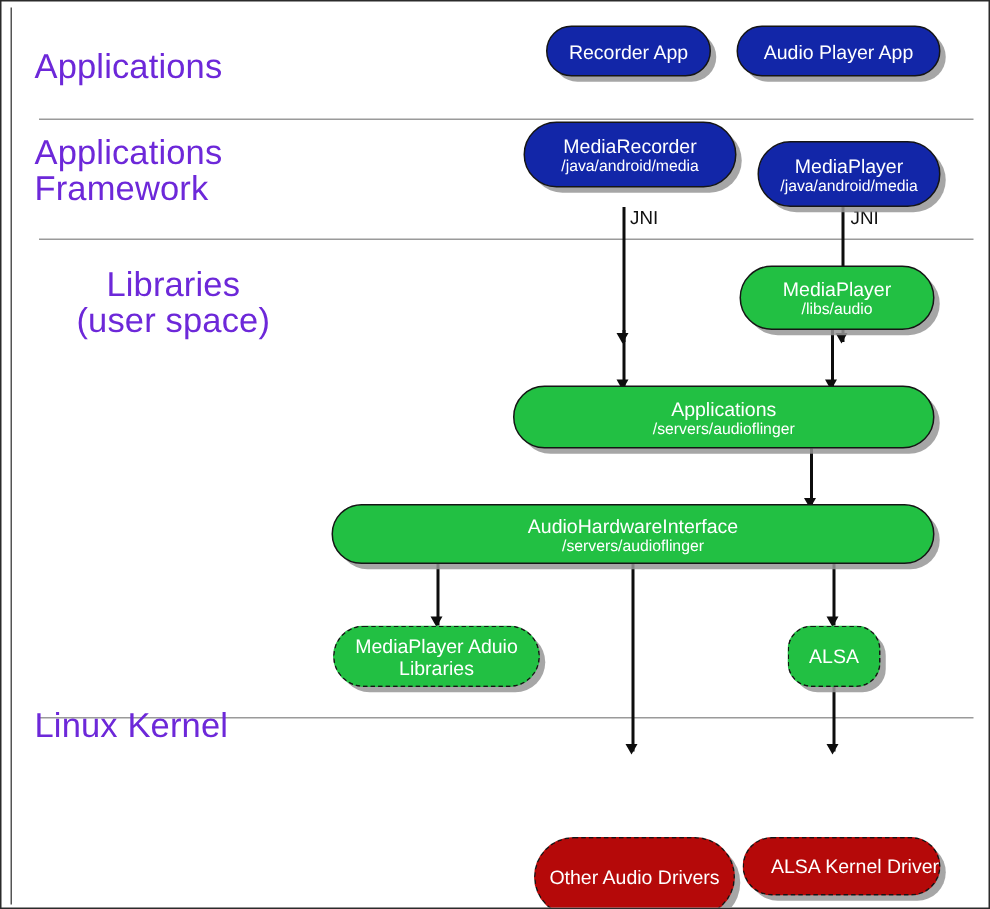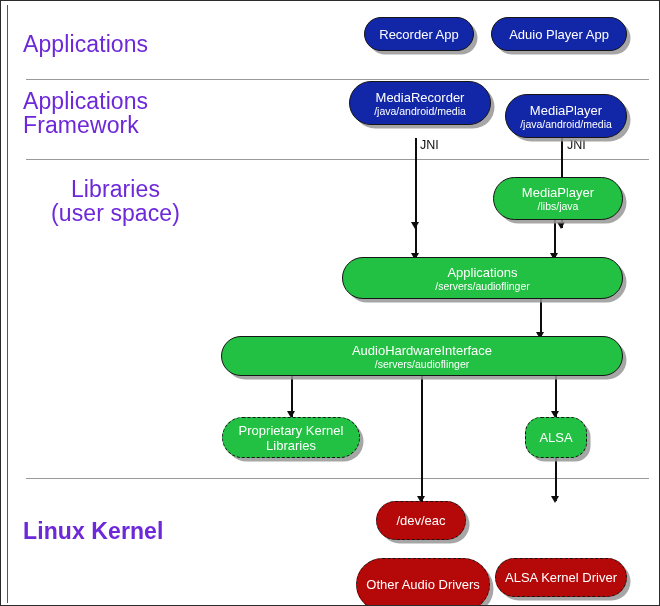--- a/index.html
+++ b/index.html
@@ -110,21 +110,21 @@
 
   <div class="divider" style="top:78px;"></div>
   <div class="divider" style="top:158px;"></div>
   <div class="divider" style="top:477px;"></div>
 
   <div class="layer-label" style="left:22px; top:31px; width:200px; text-align:left;">Applications</div>
   <div class="layer-label" style="left:22px; top:88px; width:180px; text-align:left;">Applications
 Framework</div>
   <div class="layer-label" style="left:22px; top:176px; width:185px;">Libraries
 (user space)</div>
-  <div class="layer-label" style="left:22px; top:518px; width:200px; text-align:left;font-weight:bold;">Linux Kernel</div>
+  <div class="layer-label" style="left:22px; top:470px; width:200px; text-align:left;">Linux Kernel</div>
 
   <div class="conn" style="left:414px; top:137px; height:90px;"></div>
   <div class="arrowhead" style="left:410px; top:221px;"></div>
   <div class="jni" style="left:419px; top:137px;">JNI</div>
 
   <div class="conn" style="left:560px; top:137px; height:90px;"></div>
   <div class="arrowhead" style="left:556px; top:221px;"></div>
   <div class="jni" style="left:566px; top:137px;">JNI</div>
 
   <div class="conn" style="left:414px; top:219px; height:44px;"></div>
@@ -146,63 +146,60 @@
   <div class="arrowhead" style="left:550px; top:410px;"></div>
 
   <div class="conn" style="left:554px; top:457px; height:43px;"></div>
   <div class="arrowhead" style="left:550px; top:495px;"></div>
 
   <div class="node blue" style="left:363px; top:16px; width:110px; height:34px;">
     <span class="t1">Recorder App</span>
   </div>
 
   <div class="node blue" style="left:490px; top:16px; width:136px; height:34px;">
-    <span class="t1">Aduio Player App</span>
+    <span class="t1">Audio Player App</span>
   </div>
 
   <div class="node blue two-line" style="left:348px; top:80px; width:142px; height:44px;">
     <span class="t1">MediaRecorder</span>
     <span class="t2">/java/android/media</span>
   </div>
 
   <div class="node blue two-line" style="left:504px; top:93px; width:122px; height:44px;">
     <span class="t1">MediaPlayer</span>
     <span class="t2">/java/android/media</span>
   </div>
 
 
   <div class="node green two-line" style="left:492px; top:176px; width:130px; height:43px;">
     <span class="t1">MediaPlayer</span>
-    <span class="t2">/libs/java</span>
+    <span class="t2">/libs/audio</span>
   </div>
 
   <div class="node green two-line" style="left:341px; top:256px; width:281px; height:42px;">
     <span class="t1">Applications</span>
     <span class="t2">/servers/audioflinger</span>
   </div>
 
   <div class="node green two-line" style="left:220px; top:335px; width:402px; height:40px;">
     <span class="t1">AudioHardwareInterface</span>
     <span class="t2">/servers/audioflinger</span>
   </div>
 
   <div class="node green dashed wrap2" style="left:221px; top:416px; width:138px; height:41px; border-radius:22px;">
-    <span class="t1">Proprietary Kernel Libraries</span>
+    <span class="t1">MediaPlayer Aduio Libraries</span>
   </div>
 
   <div class="node green dashed" style="left:524px; top:416px; width:62px; height:41px; border-radius:16px;">
     <span class="t1">ALSA</span>
   </div>
 
-  <div class="node red dashed" style="left:375px; top:500px; width:90px; height:39px;">
-    <span class="t1">/dev/eac</span>
-  </div>
 
 
   <div class="node red dashed" style="left:355px; top:557px; width:134px; height:53px;">
     <span class="t1">Other Audio Drivers</span>
   </div>
 
-  <div class="node red dashed" style="left:494px; top:557px; width:132px; height:39px;">
+  <div class="node red dashed" style="left:494px; top:557px; width:132px; height:39px;align-items:flex-end;">
     <span class="t1">ALSA Kernel Driver</span>
   </div>
 
 </div>
 
 </body></html>

